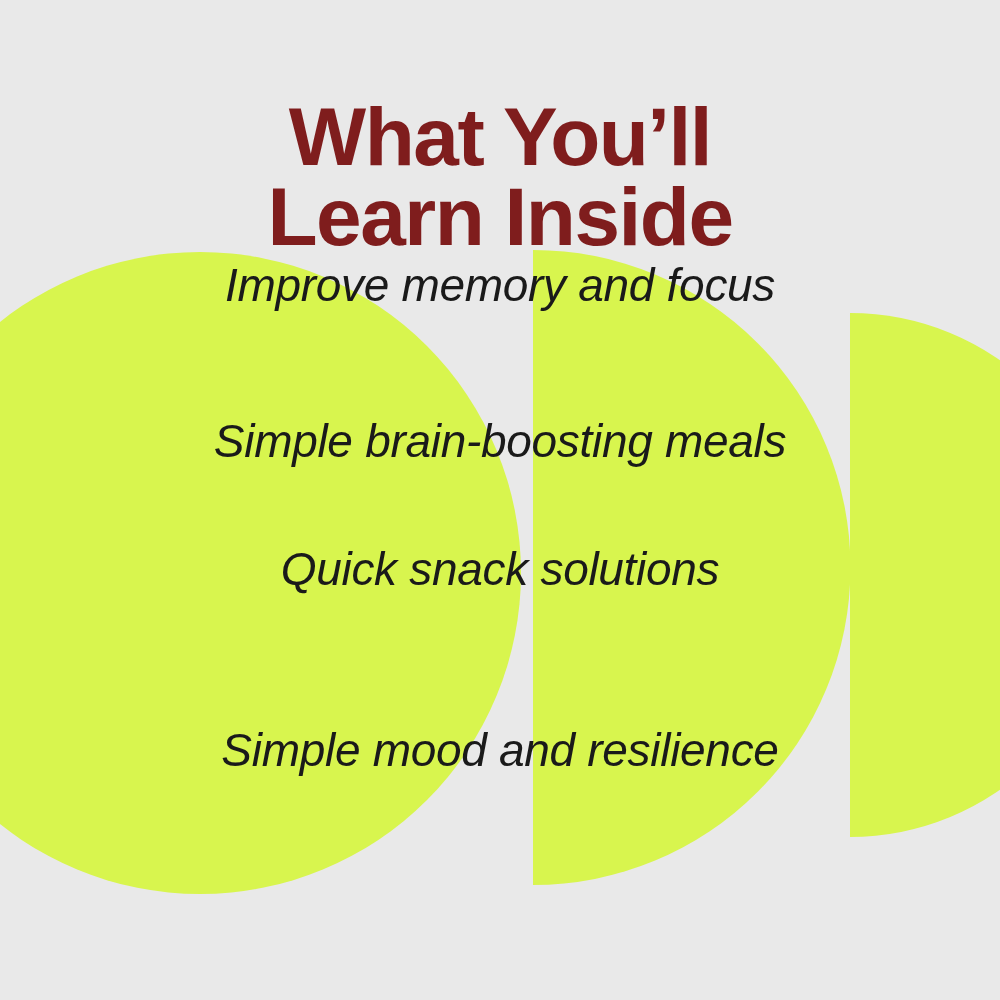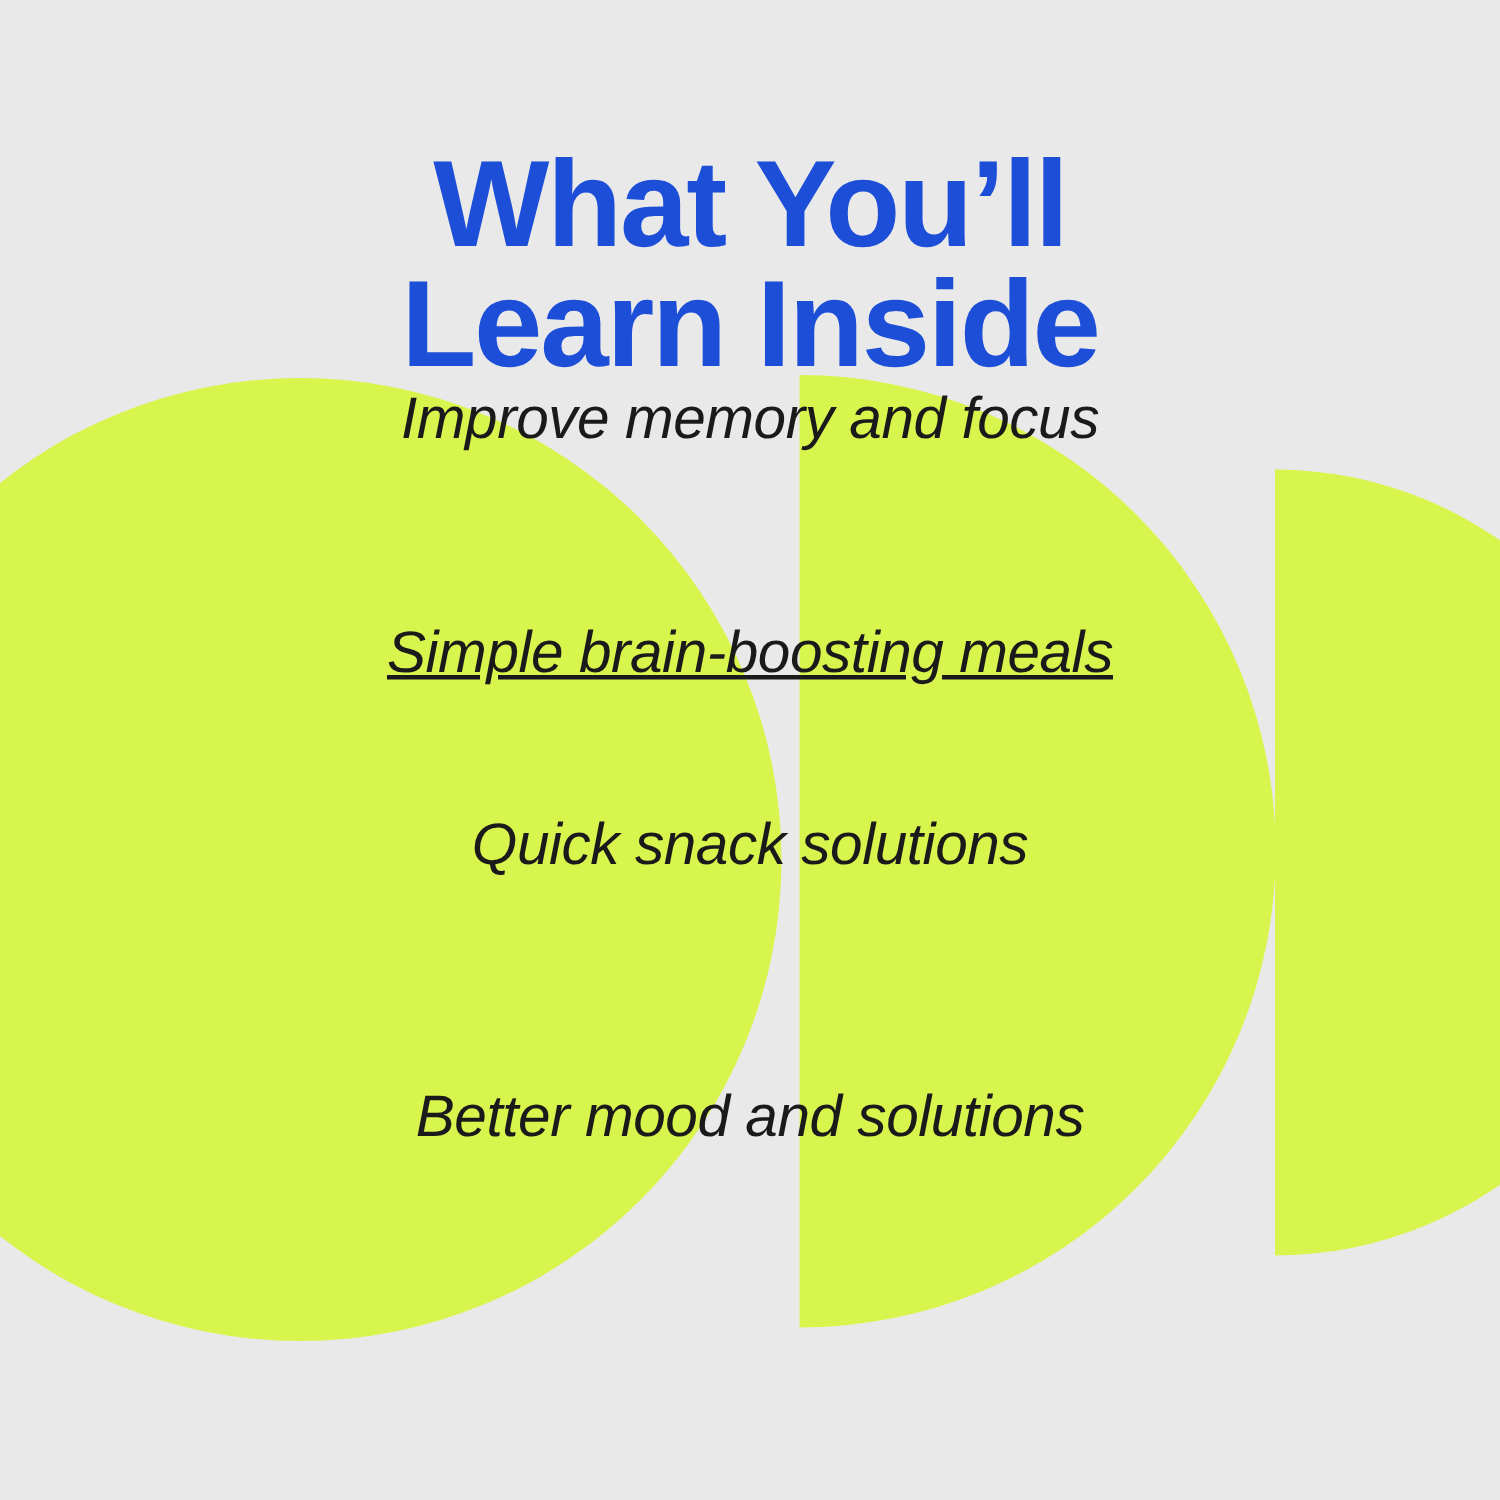--- a/index.html
+++ b/index.html
@@ -33,21 +33,21 @@
   }
 
   
   #heading {
     position: absolute;
     left: 0;
     top: 42px;
     width: 1000px;
     z-index: 3;
     text-align: center;
-    color: #1d4ed8;
+    color: #7f1d1d;
     font-family: "Liberation Sans", sans-serif;
     font-weight: bold;
     font-size: 82px;
     line-height: 0.98;
     letter-spacing: -1.5px;
   }
   #heading .hline {
     display: block;
     white-space: nowrap;
   }
@@ -66,26 +66,26 @@
   }
   #benefit-list .benefit-item {
     position: absolute;
     left: 0;
     width: 1000px;
     text-align: center;
     color: #1A1A1A;
     font-family: "Liberation Sans", sans-serif;
     font-style: italic;
     font-weight: normal;
-    font-size: 39px;
+    font-size: 46px;
     letter-spacing: -0.3px;
     white-space: nowrap;
   }
   #benefit-list .benefit-item.i0 { top: 258px; }
-  #benefit-list .benefit-item.i1 { top: 414px; text-decoration: underline; }
+  #benefit-list .benefit-item.i1 { top: 414px; }
   #benefit-list .benefit-item.i2 { top: 542px; }
   #benefit-list .benefit-item.i3 { top: 723px; }
   #benefit-list .benefit-item.i4 { top: 884px; }
 </style>
 </head>
 <body>
 
 <div id="poster" style="background: rgb(233, 233, 233);">
 
   <svg id="shape-layer" viewBox="0 0 1000 1000" width="1000" height="1000" xmlns="http://www.w3.org/2000/svg" aria-hidden="true">
@@ -96,16 +96,16 @@
 
   <h1 id="heading">
     <span class="hline">What You’ll</span>
     <span class="hline">Learn Inside</span>
   </h1>
 
   <ul id="benefit-list">
     <li class="benefit-item i0">Improve memory and focus</li>
     <li class="benefit-item i1">Simple brain-boosting meals</li>
     <li class="benefit-item i2">Quick snack solutions</li>
-    <li class="benefit-item i3">Better mood and solutions</li>
+    <li class="benefit-item i3">Simple mood and resilience</li>
   </ul>
 
 </div>
 
 </body></html>

